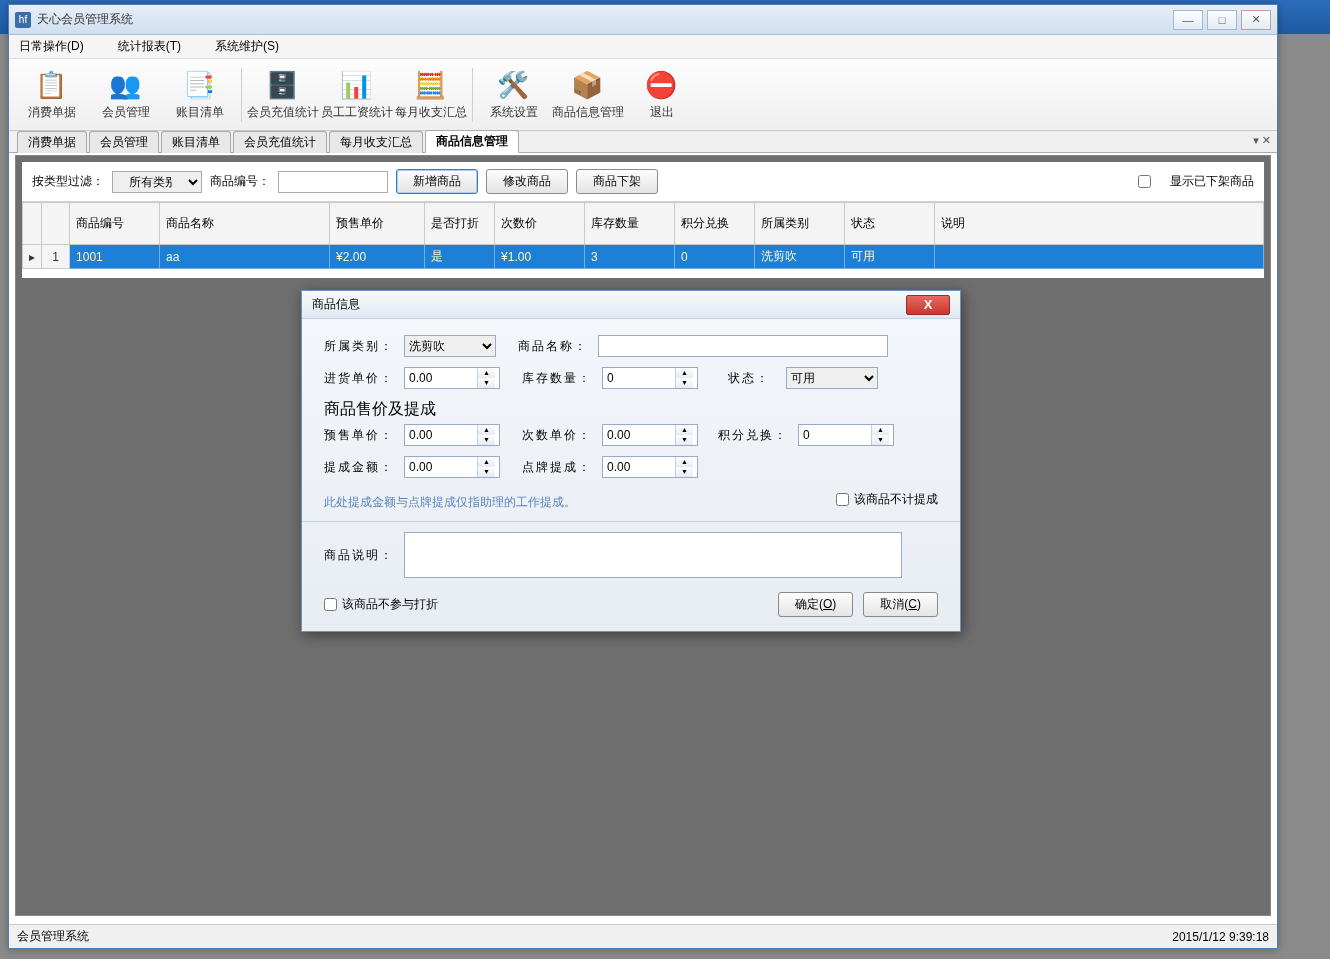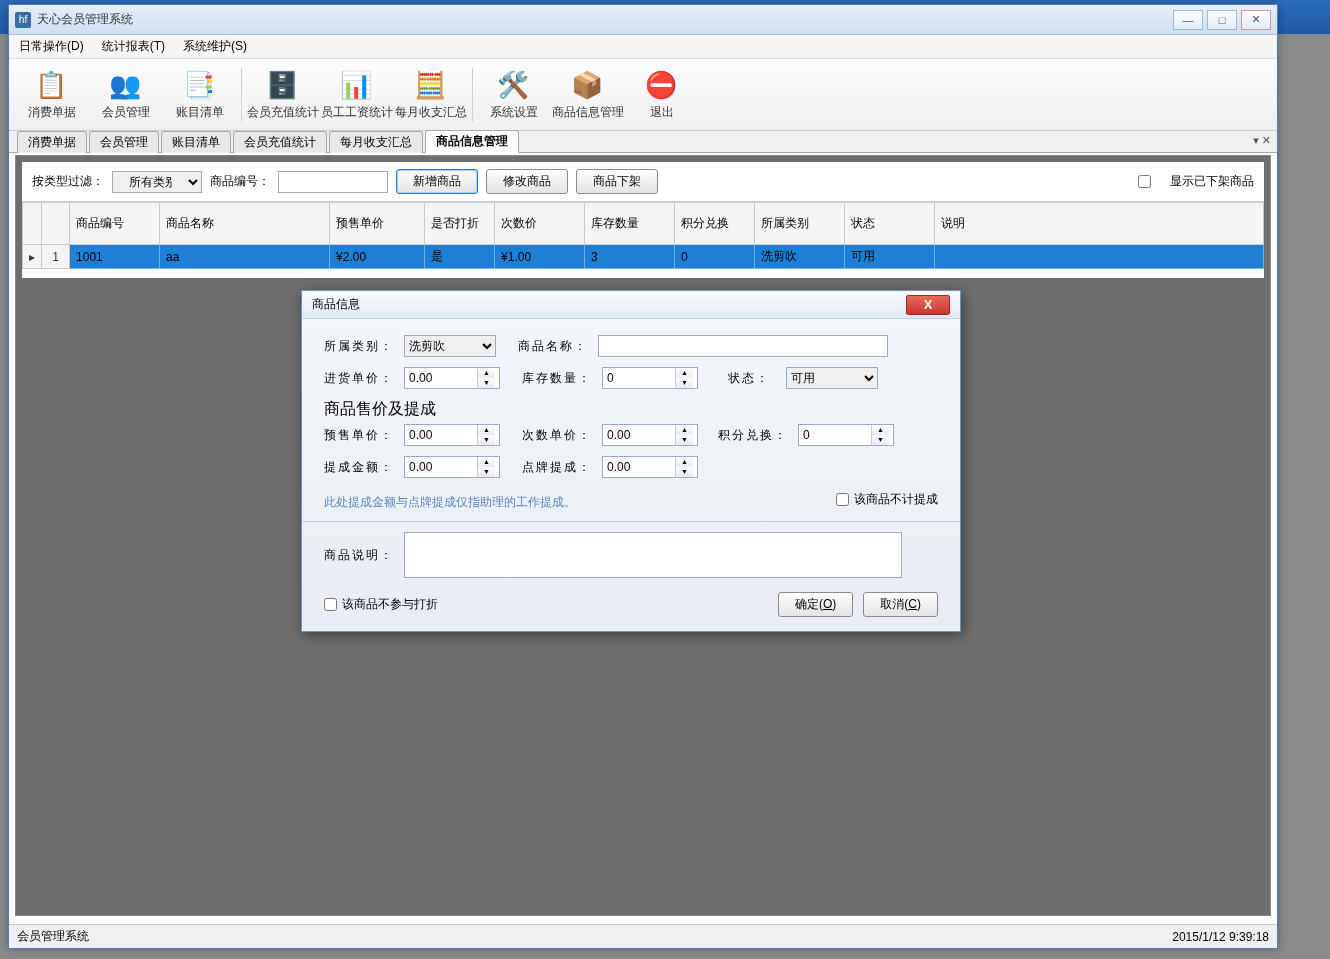--- a/index.html
+++ b/index.html
@@ -9,21 +9,21 @@
 .window { position: absolute; left: 8px; top: 4px; width: 1270px; height: 945px; background: #fff; border: 1px solid #4f7db3; box-shadow: 0 0 8px rgba(0,0,0,.3); }
 .titlebar { height: 30px; background: linear-gradient(#e6eef8,#d0dff0); display: flex; align-items: center; padding: 0 6px; border-bottom: 1px solid #a8c0dc; }
 .titlebar .logo { width: 16px; height: 16px; background:#3a6ea5; color:#fff; font-size:10px; display:flex; align-items:center; justify-content:center; border-radius:2px; margin-right:6px;}
 .titlebar .title { font-size: 12px; color:#333; flex:1;}
 .titlebar .winbtns { display:flex; gap:4px;}
 .titlebar .winbtns div { width:30px; height:20px; border:1px solid #9fb8d4; background:linear-gradient(#fdfefe,#e3ebf4); display:flex; align-items:center; justify-content:center; font-size:11px; color:#555; cursor:pointer;}
 .titlebar .winbtns .close{ border-color:#c99; }
 
 .taskbar-behind{ position:absolute; top:0; left:0; right:0; height:34px; background:linear-gradient(#2a6dbb,#1e5aa3); z-index:-1;}
 
-.menubar { height: 24px; display: flex; align-items:center; padding: 0 10px; font-size:12px; gap:18px; background:#f5f5f5; border-bottom:1px solid #ddd;}
+.menubar { height: 24px; display: flex; align-items:center; padding: 0 10px; font-size:12px; gap:34px; background:#f5f5f5; border-bottom:1px solid #ddd;}
 .menubar span{ cursor:pointer; }
 
 .toolbar { height: 72px; display:flex; align-items:center; padding:4px 6px; border-bottom:1px solid #c9c9c9; background:linear-gradient(#fdfdfd,#efefef); }
 .toolbtn { display:flex; flex-direction:column; align-items:center; justify-content:center; width:74px; height:64px; font-size:12px; color:#333; cursor:pointer; }
 .toolbtn .ticon{ width:34px; height:34px; display:flex; align-items:center; justify-content:center; font-size:26px; margin-bottom:2px;}
 .toolsep{ width:1px; height:54px; background:#d0d0d0; margin:0 4px;}
 
 .tabs { height:22px; display:flex; align-items:flex-end; padding:0 8px; background:#f0f0f0; border-bottom:1px solid #aaa; position:relative;}
 .tab { font-size:12px; padding:2px 10px; border:1px solid #aaa; border-bottom:none; background:#e8e8e8; margin-right:2px; border-radius:3px 3px 0 0; cursor:pointer; position:relative; top:1px;}
 .tab.active{ background:#fff; font-weight:bold; border-bottom:1px solid #fff;}
@@ -34,21 +34,21 @@
 
 .filterbar{ height:40px; display:flex; align-items:center; padding:0 10px; font-size:12px; gap:8px; border-bottom:1px solid #d0d0d0;}
 .filterbar select, .filterbar input[type=text]{ font-size:12px; height:22px; border:1px solid #aaa; padding:0 12px;}
 .btn { font-size:12px; padding:3px 16px; border:1px solid #8a8a8a; background:linear-gradient(#fdfdfd,#e4e4e4); cursor:pointer; border-radius:3px;}
 .btn.primary{ border-color:#3b78c4; box-shadow:0 0 0 1px #a9cdf3 inset;}
 .filterbar .chk{ margin-left:auto; display:flex; align-items:center; gap:19px;}
 
 .grid{ position:absolute; top:40px; left:0; right:0; bottom:0; overflow:auto;}
 .grid table{ width:100%; border-collapse:collapse; font-size:12px;}
 .grid th{ background:#f4f4f4; border:1px solid #c9c9c9; padding:12px 6px; text-align:left; font-weight:normal; height:42px;}
-.grid td{ border:1px solid #6fb0e8; padding:3px 6px; background:#1e7fd6; color:#000000;}
+.grid td{ border:1px solid #6fb0e8; padding:3px 6px; background:#1e7fd6; color:#fef9c3;}
 .grid .rowhdr{ width:28px; background:#f4f4f4 !important; color:#333 !important; border:1px solid #c9c9c9 !important; text-align:center;}
 .grid .rowind{ width:18px; background:#f4f4f4 !important; color:#333 !important; border:1px solid #c9c9c9 !important; text-align:center;}
 .gridbg{ position:absolute; top:76px; left:0; right:0; bottom:0; background:#6e6e6e;}
 
 .statusbar{ position:absolute; left:0; right:0; bottom:0; height:24px; background:#f0f0f0; border-top:1px solid #ccc; display:flex; align-items:center; font-size:12px; padding:0 8px;}
 .statusbar .time{ margin-left:auto;}
 
 
 .dialog{ position:absolute; left:292px; top:285px; width:660px; background:linear-gradient(#f4f7fb,#e8edf3); border:1px solid #6f93bc; box-shadow:2px 3px 12px rgba(0,0,0,.45);}
 .dialog .dtitle{ height:28px; display:flex; align-items:center; padding:0 10px; font-size:12px; background:linear-gradient(#f7fafd,#e2e9f2); border-bottom:1px solid #c7d3e2;}

